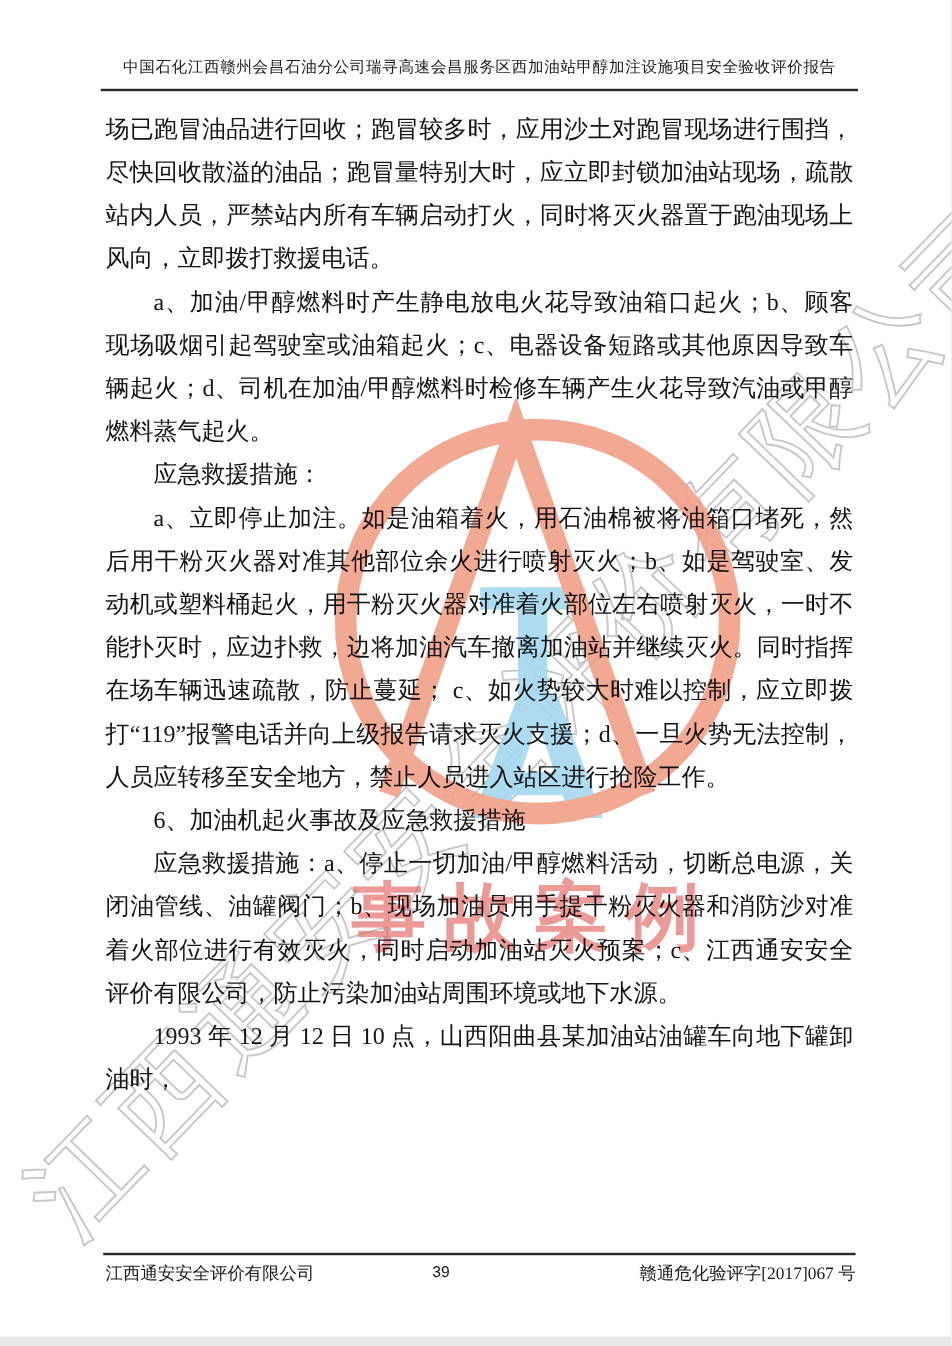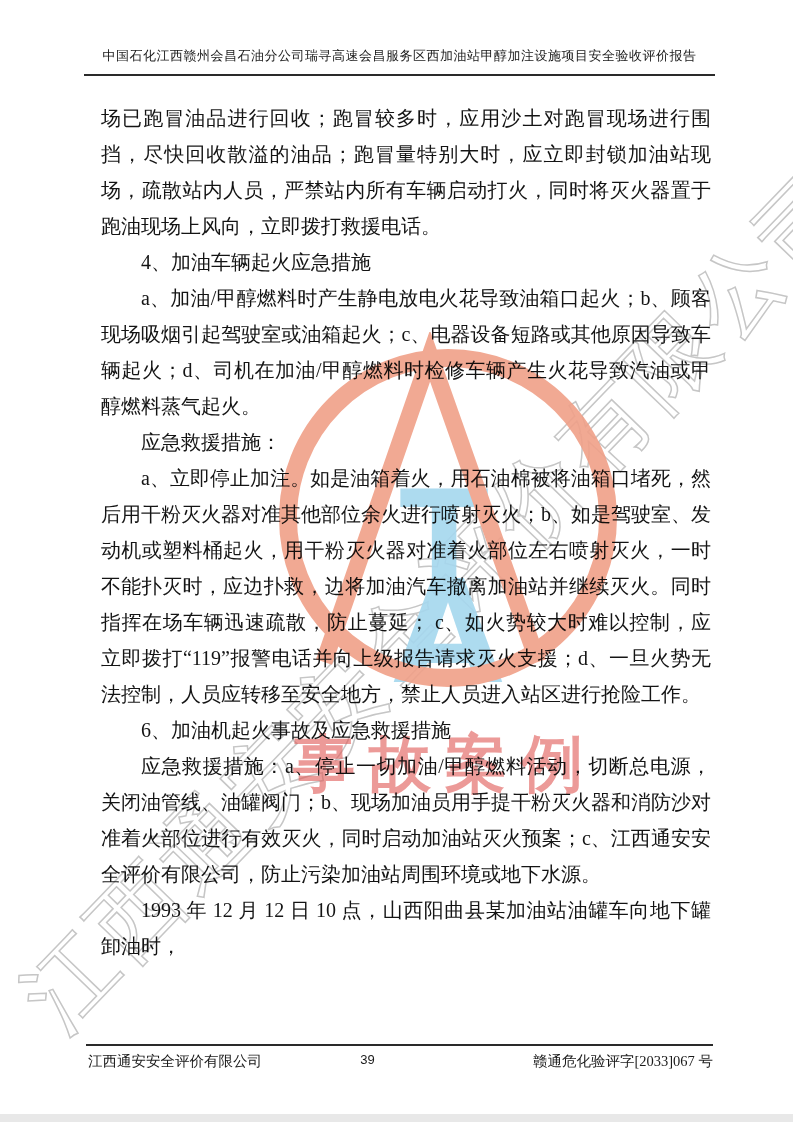--- a/index.html
+++ b/index.html
@@ -28,23 +28,22 @@
     color: #1a1a1a;
     border-bottom: 2px solid #2a2a2a;
     padding-bottom: 9px;
   }
 
   
   .content {
     position: absolute;
     left: 88px;
     right: 82px;
-    top: 100px;
+    top: 90px;
     z-index: 1;
-    margin-left: 13px;
   }
   .content p {
     font-size: 20px;
     line-height: 36px;
     text-align: justify;
     color: #141414;
   }
   .content p.indent { text-indent: 2em; }
   .content h2.heading {
     font-size: 20px;
@@ -124,21 +123,20 @@
 <body>
 
 <div class="page">
 
   <div class="header">
     <span>中国石化江西赣州会昌石油分公司瑞寻高速会昌服务区西加油站甲醇加注设施项目安全验收评价报告</span>
   </div>
 
   <div class="content">
     <p>场已跑冒油品进行回收；跑冒较多时，应用沙土对跑冒现场进行围挡，尽快回收散溢的油品；跑冒量特别大时，应立即封锁加油站现场，疏散站内人员，严禁站内所有车辆启动打火，同时将灭火器置于跑油现场上风向，立即拨打救援电话。</p>
-    <p class="indent">4、加油车辆起火应急措施</p>
     <p class="indent">a、加油/甲醇燃料时产生静电放电火花导致油箱口起火；b、顾客现场吸烟引起驾驶室或油箱起火；c、电器设备短路或其他原因导致车辆起火；d、司机在加油/甲醇燃料时检修车辆产生火花导致汽油或甲醇燃料蒸气起火。</p>
     <p class="indent">应急救援措施：</p>
     <p class="indent">a、立即停止加注。如是油箱着火，用石油棉被将油箱口堵死，然后用干粉灭火器对准其他部位余火进行喷射灭火；b、如是驾驶室、发动机或塑料桶起火，用干粉灭火器对准着火部位左右喷射灭火，一时不能扑灭时，应边扑救，边将加油汽车撤离加油站并继续灭火。同时指挥在场车辆迅速疏散，防止蔓延； c、如火势较大时难以控制，应立即拨打“119”报警电话并向上级报告请求灭火支援；d、一旦火势无法控制，人员应转移至安全地方，禁止人员进入站区进行抢险工作。</p>
     <p class="indent">6、加油机起火事故及应急救援措施</p>
     <p class="indent">应急救援措施：a、停止一切加油/甲醇燃料活动，切断总电源，关闭油管线、油罐阀门；b、现场加油员用手提干粉灭火器和消防沙对准着火部位进行有效灭火，同时启动加油站灭火预案；c、江西通安安全评价有限公司，防止污染加油站周围环境或地下水源。</p>
     <p class="indent">1993 年 12 月 12 日 10 点，山西阳曲县某加油站油罐车向地下罐卸油时，</p>
   </div>
 
   <div class="watermark-layer">
     <div class="wm-diagonal">江西通安安全评价有限公司</div>
@@ -150,16 +148,16 @@
       <path d="M66 330 L172 24 L280 330" fill="none" stroke="#f0a088" stroke-width="17" stroke-linejoin="miter"></path>
     </svg>
 
     <div class="wm-red">事故案例</div>
   </div>
 
   <div class="footer-rule"></div>
   <div class="footer">
     <span>江西通安安全评价有限公司</span>
     <span class="pageno">39</span>
-    <span>赣通危化验评字[2033]067 号</span>
+    <span>赣通危化验评字[2017]067 号</span>
   </div>
 
 </div>
 
 </body></html>

